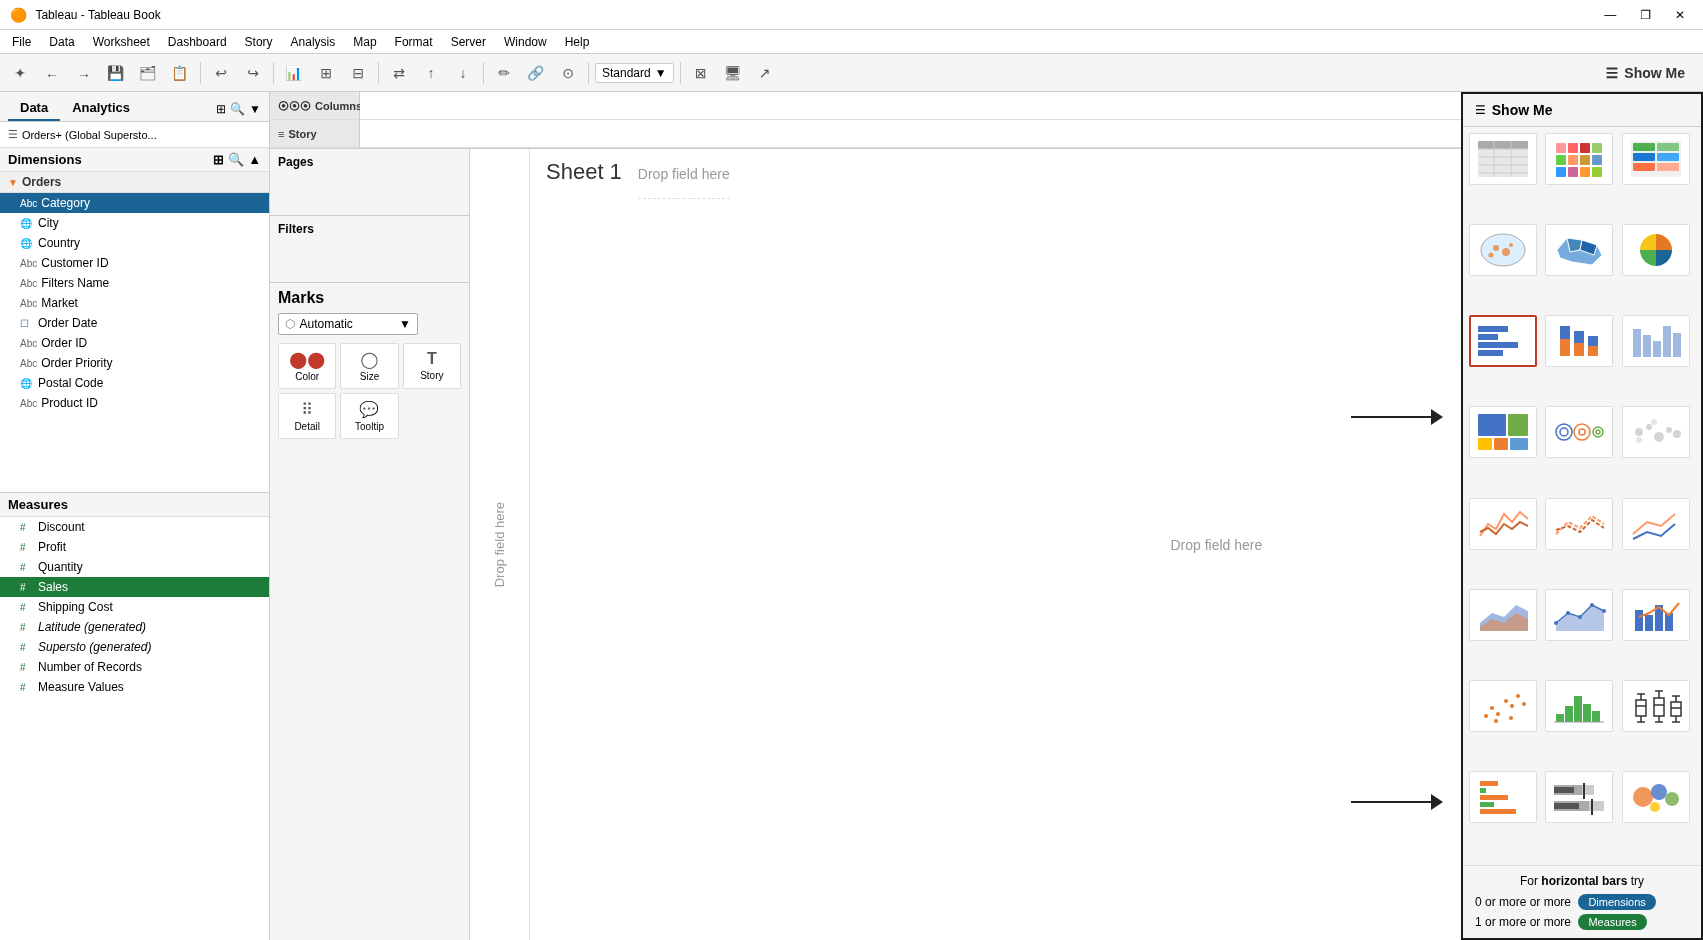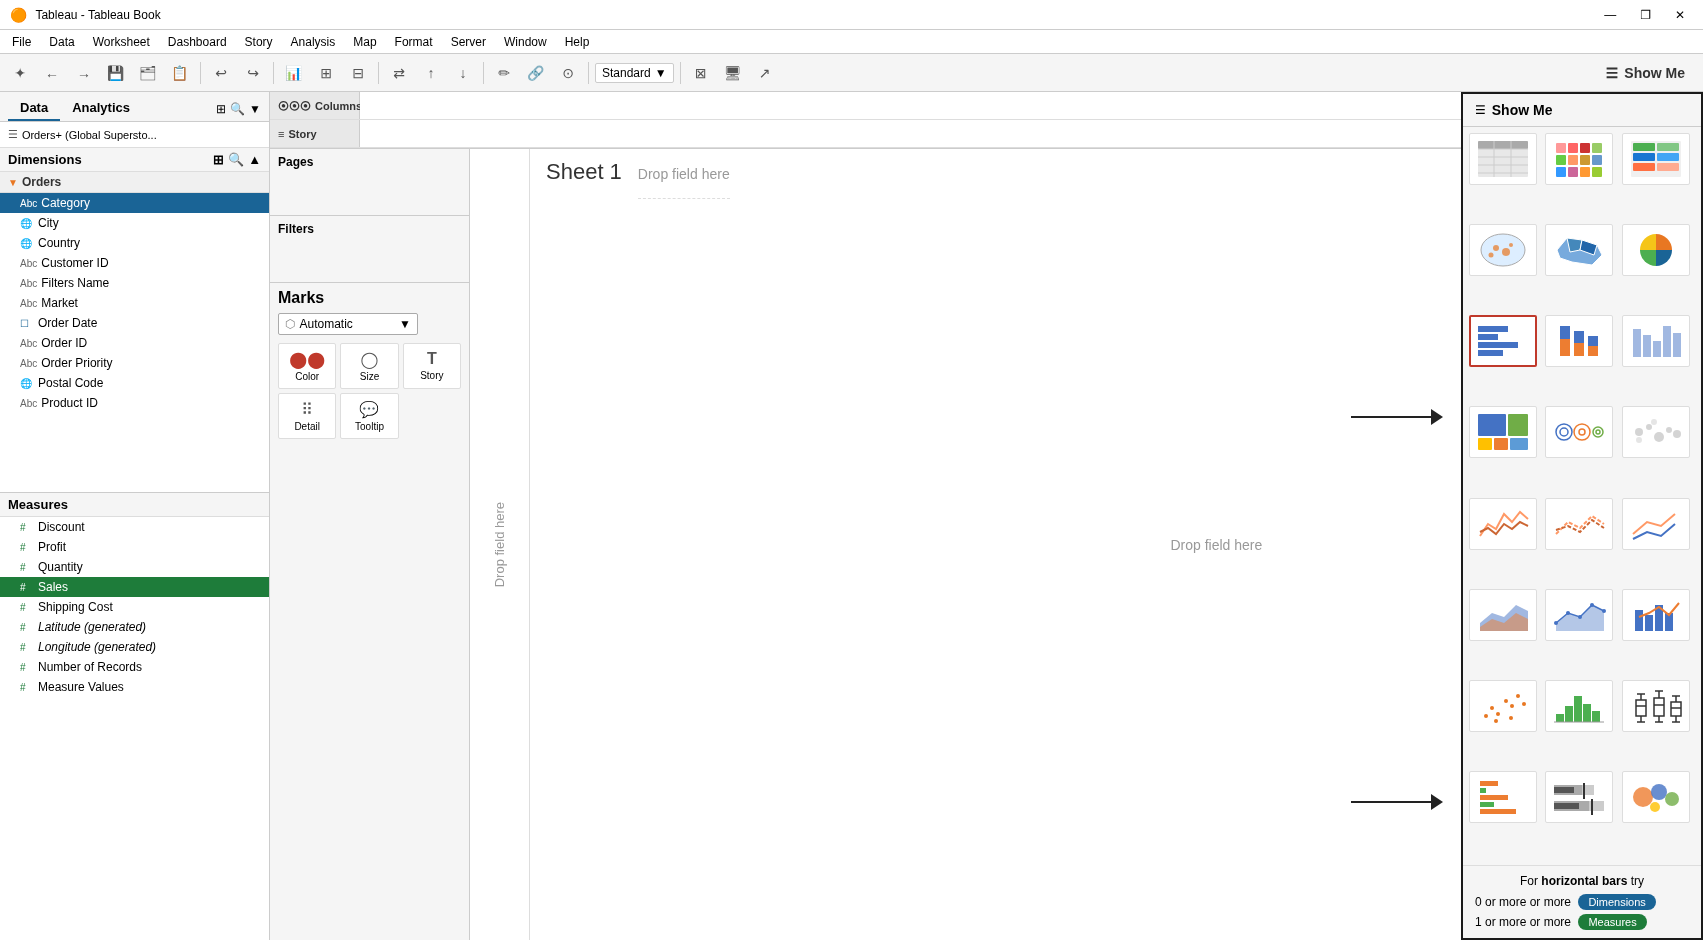--- a/index.html
+++ b/index.html
@@ -575,21 +575,21 @@
       <div class="field-item">
         <span class="field-type-icon green">#</span>
         <span>Shipping Cost</span>
       </div>
       <div class="field-item">
         <span class="field-type-icon green">#</span>
         <span style="font-style:italic;">Latitude (generated)</span>
       </div>
       <div class="field-item">
         <span class="field-type-icon green">#</span>
-        <span style="font-style:italic;">Longitude (generated)</span>
+        <span style="font-style:italic;">Supersto (generated)</span>
       </div>
       <div class="field-item">
         <span class="field-type-icon green">#</span>
         <span>Number of Records</span>
       </div>
       <div class="field-item">
         <span class="field-type-icon green">#</span>
         <span>Measure Values</span>
       </div>
     </div>

